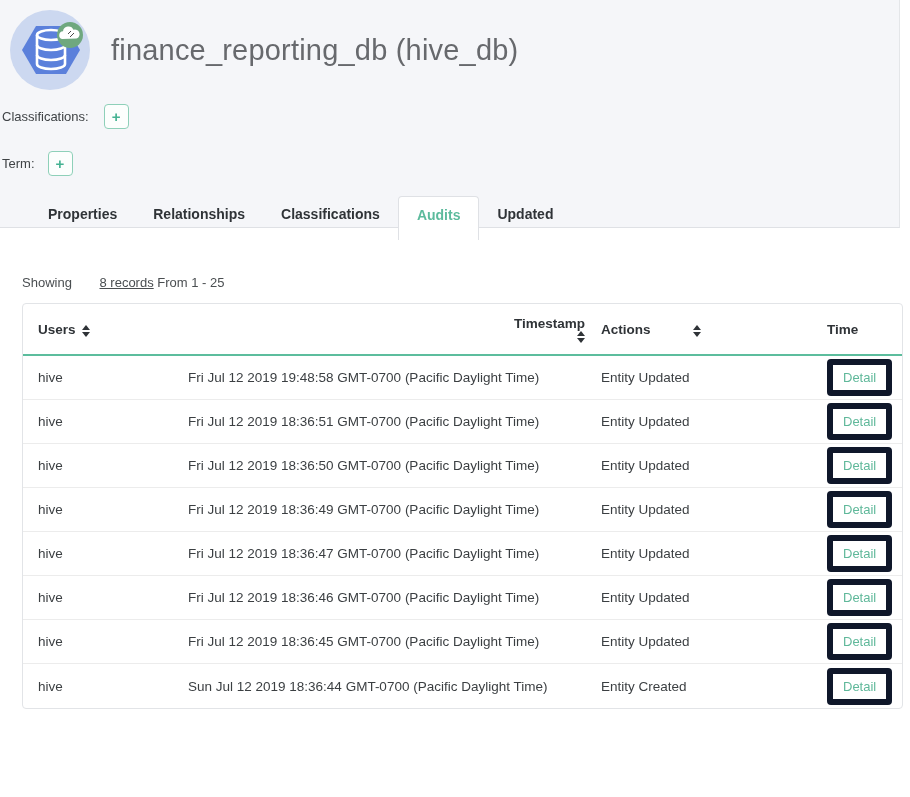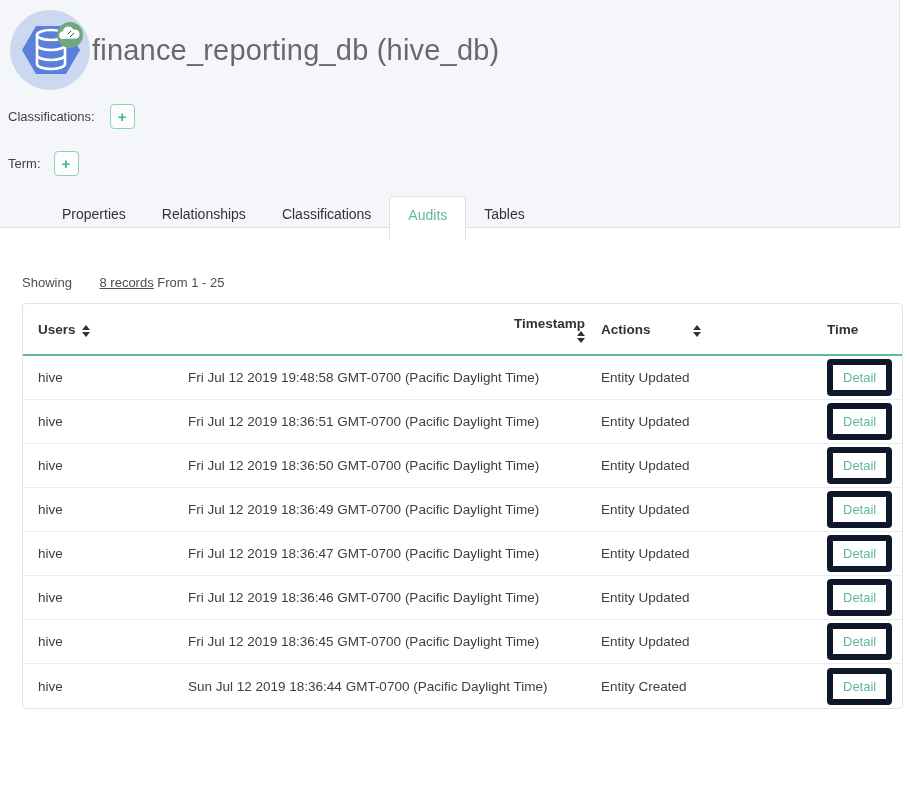--- a/index.html
+++ b/index.html
@@ -5,33 +5,33 @@
   * { margin:0; padding:0; box-sizing:border-box; }
   html,body { width:910px; height:797px; overflow:hidden; background:#fff;
     font-family:"Liberation Sans","DejaVu Sans",sans-serif; color:#3b3f42; }
 
   
   .top-panel { position:relative; width:900px; height:228px; background:#f5f6f9;
     border-bottom:1px solid #dfe1e5; border-right:1px solid #e4e6e9; }
 
   .entity-head { display:flex; align-items:center; padding:10px 0 0 10px; height:90px; }
   .avatar { width:80px; height:80px; flex:0 0 80px; }
-  .entity-title { font-size:29px; font-weight:400; color:#67696d; margin-left:2px;
+  .entity-title { font-size:29px; font-weight:400; color:#67696d; margin-left:21px;
     letter-spacing:.2px; }
 
-  .meta-row { display:flex; align-items:center; padding-left:8px; font-size:13px; color:#3f4346; }
+  .meta-row { display:flex; align-items:center; padding-left:2px; font-size:13px; color:#3f4346; }
   .class-row { margin-top:14px; }
   .term-row { margin-top:22px; }
   .plus-btn { width:25px; height:25px; margin-left:13px; background:#fcfefd;
     border:1px solid #8ed0b9; border-radius:4px; color:#45b292; font-weight:700;
     font-size:15px; line-height:22px; text-align:center; cursor:pointer; }
   .class-row .plus-btn { margin-left:15px; }
 
   
-  .tabs { position:absolute; top:196px; left:44px; display:flex; align-items:flex-start; z-index:2; }
+  .tabs { position:absolute; top:196px; left:30px; display:flex; align-items:flex-start; z-index:2;font-weight:bold; }
   .tab { padding:10px 18px; font-size:14px; color:#2f3337; cursor:pointer; white-space:nowrap; }
   .tab.active { color:#5dbb9d; background:#fff; border:1px solid #dfe1e5; border-bottom:none;
     border-radius:4px 4px 0 0; height:44px; }
 
   
   .content { padding-left:22px; }
   .summary { margin-top:47px; font-size:13px; color:#4a4e51; }
   .records-link { text-decoration:underline; cursor:pointer; color:#4a4e51;margin-left:24px; }
 
   .audit-table { margin-top:13px; width:881px; border:1px solid #e2e4e7; border-radius:4px;
@@ -88,21 +88,21 @@
   <div class="meta-row term-row">
     <span>Term:</span>
     <button class="plus-btn">+</button>
   </div>
 
   <nav class="tabs">
       <div class="tab">Properties</div>
       <div class="tab">Relationships</div>
       <div class="tab">Classifications</div>
       <div class="tab active">Audits</div>
-      <div class="tab">Tables</div>
+      <div class="tab">Updated</div>
     </nav>
 </div>
 
 <div class="content">
   <div class="summary">
     <span>Showing </span><a class="records-link">8 records</a><span> From 1 - 25</span>
   </div>
 
   <div class="audit-table">
     <div class="thead">

